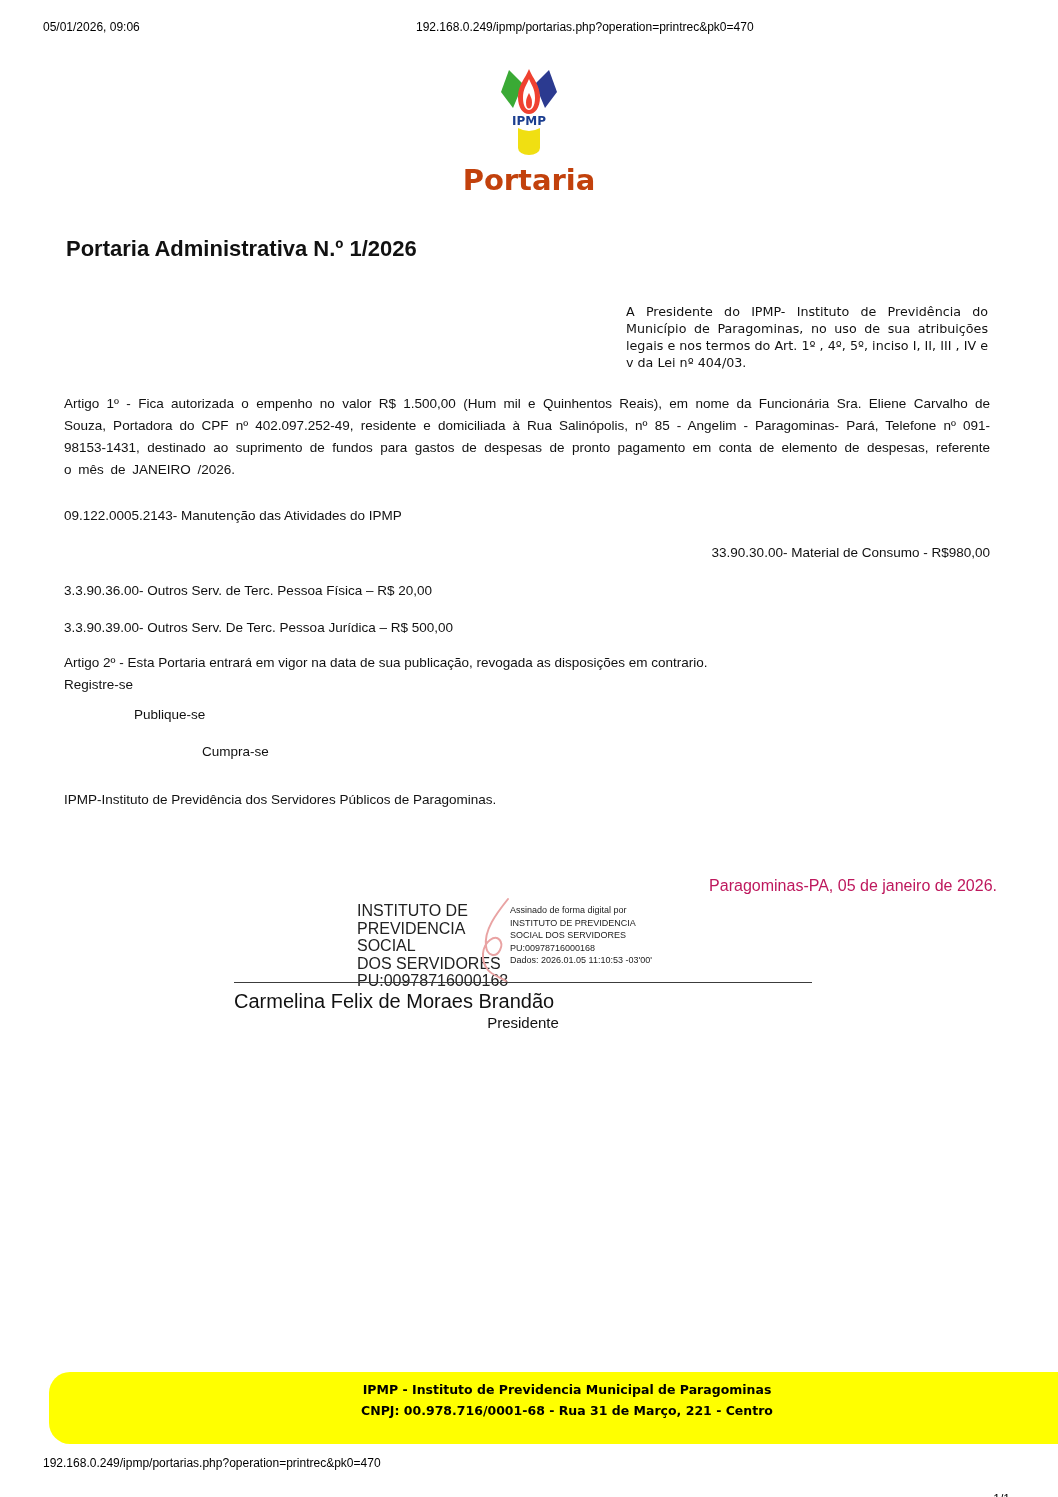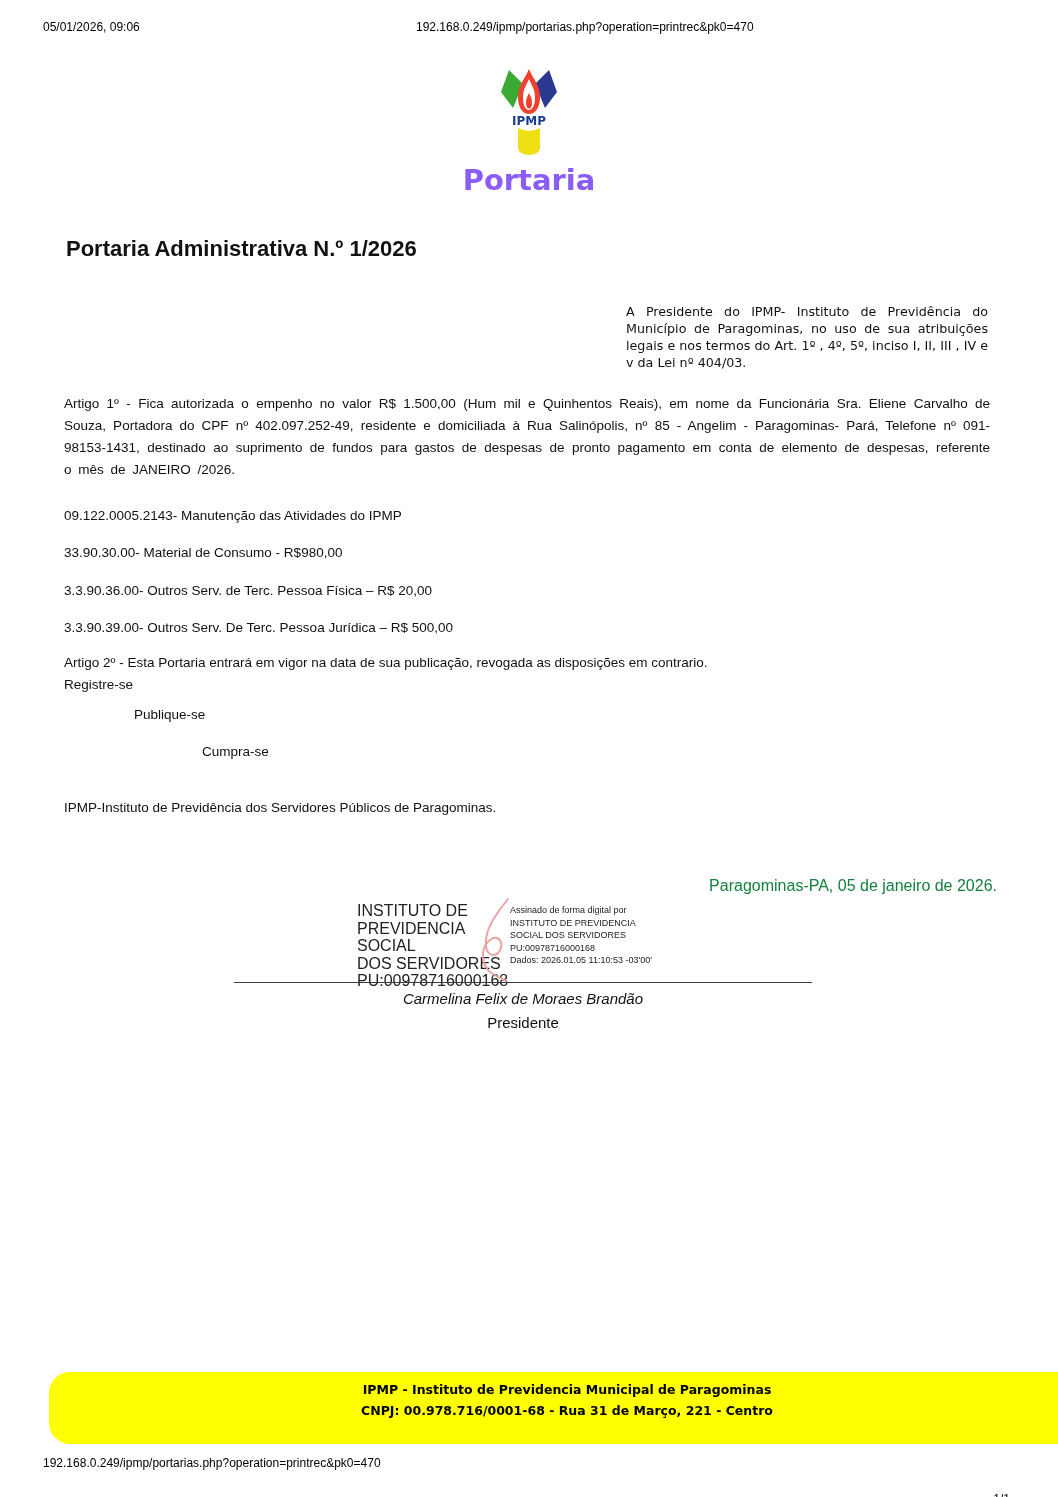--- a/index.html
+++ b/index.html
@@ -21,73 +21,73 @@
   .ftr-page { top: 1456px; right: 48px; margin-top: 36px; }
 
   
   .logo { position: absolute; top: 68px; left: 497px; width: 64px; height: 92px; }
 
   
   .main-title {
     position: absolute; top: 163px; left: 0; width: 100%;
     text-align: center;
     font-family: "DejaVu Sans", sans-serif;
-    font-weight: bold; font-size: 29px; color: #8b5cf6;
+    font-weight: bold; font-size: 29px; color: #c2410c;
   }
   .doc-heading {
     position: absolute; top: 236px; left: 66px;
     font-family: Liberation Sans, sans-serif;
     font-weight: bold; font-size: 22px; color: #111;
   }
 
   
   .preamble {
     position: absolute; top: 303px; right: 70px; width: 362px;
     font-family: "DejaVu Sans", sans-serif;
     font-size: 12.7px; line-height: 17px;
     text-align: justify; color: #111;
   }
 
   
   .doc-body { position: absolute; top: 393px; left: 64px; width: 926px; }
   .doc-body p { font-size: 13.5px; line-height: 22px; color: #111; }
   .p-artigo1 { text-align: justify; word-spacing: 3px; }
   .p-b1 { margin-top: 24px; }
-  .p-b2 { margin-top: 15px; }
+  .p-b2 { margin-top: 15px; text-align: right; }
   .p-b3 { margin-top: 16px; }
   .p-b4 { margin-top: 15px; }
   .p-artigo2 { margin-top: 13px; }
   .p-registre { margin-top: 0; }
   .p-publique { margin-top: 8px; padding-left: 70px; }
   .p-cumpra { margin-top: 15px; padding-left: 138px; }
-  .p-closing { margin-top: 34px; }
+  .p-closing { margin-top: 26px; }
 
   
   .place-date {
     position: absolute; top: 877px; right: 61px;
-    font-size: 16px; color: #15803d;
+    font-size: 16px; color: #be185d;
   }
   .stamp-left {
     position: absolute; top: 902px; left: 357px; width: 152px;
     font-size: 16px; line-height: 17.6px; color: #222;
     white-space: pre-line;
   }
   .flourish { position: absolute; top: 896px; left: 474px; width: 48px; height: 88px; }
   .stamp-right {
     position: absolute; top: 904px; left: 510px; width: 160px;
     font-size: 9px; line-height: 12.6px; color: #222;
     white-space: pre-line;
   }
   .sig-line {
     position: absolute; top: 982px; left: 234px; width: 578px;
     border-top: 1.5px solid #3c3c3c;
   }
   .sig-name {
     position: absolute; top: 990px; left: 234px; width: 578px;
-    text-align: center; font-size: 15px; color: #111; font-style: italic;
+    text-align: left; font-size: 20px; color: #111;
   }
   .sig-role {
     position: absolute; top: 1014px; left: 234px; width: 578px;
     text-align: center; font-size: 15px; color: #111;
   }
 
   
   .footer-box {
     position: absolute; top: 1372px; left: 49px; width: 1036px; height: 72px;
     background: #ffff00;

